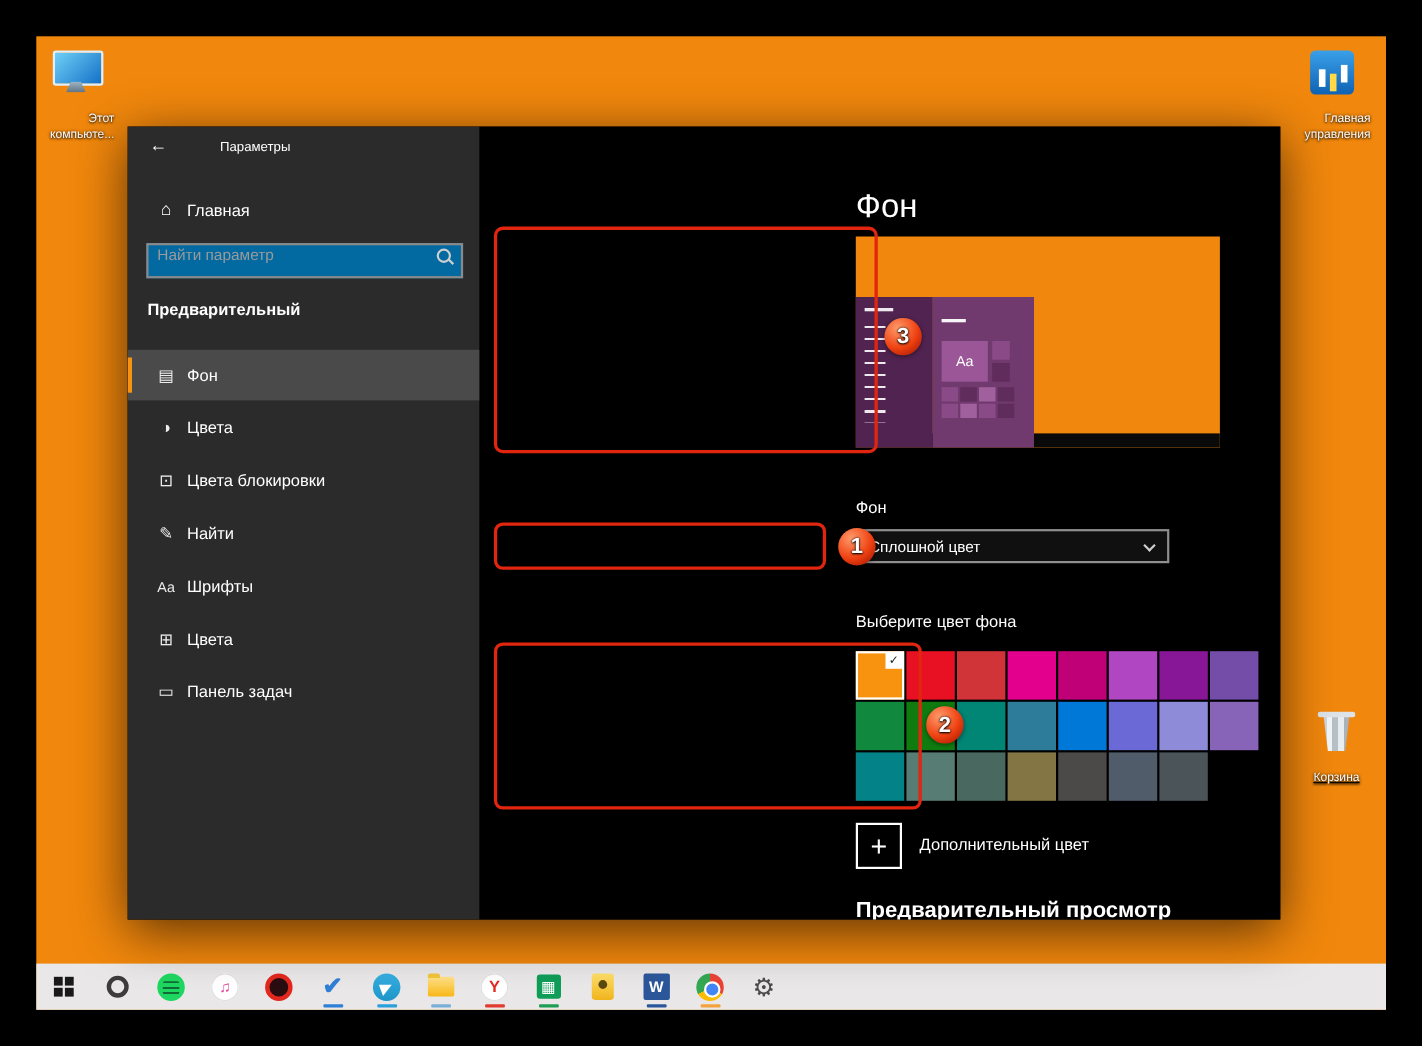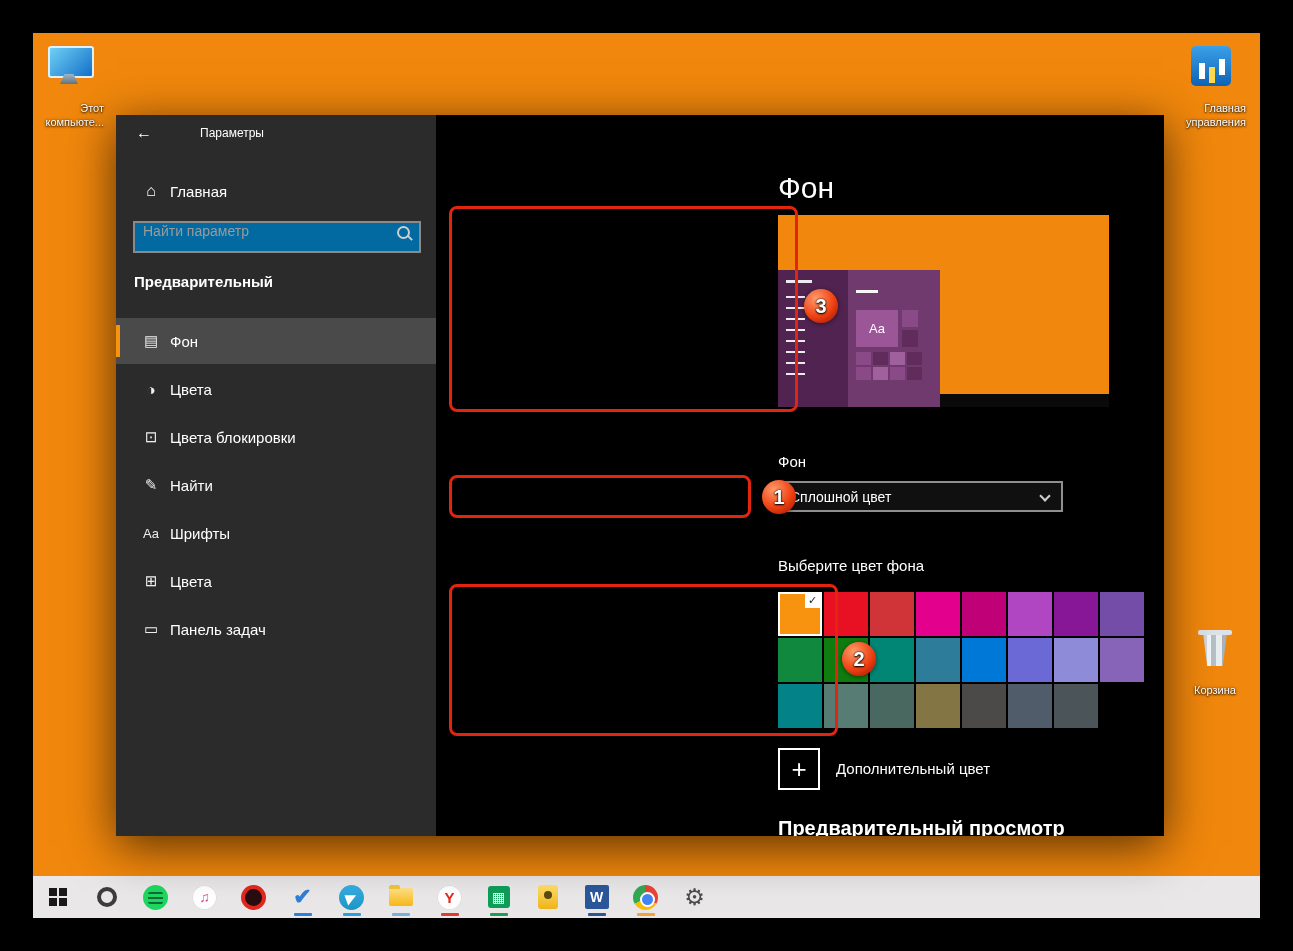--- a/index.html
+++ b/index.html
@@ -38,21 +38,21 @@
   .tb-word i { width:24px; height:24px; border-radius:2px; background:#2b579a; color:#fff; font-weight:bold; font-size:14px; }
   .tb-chrome i { width:25px; height:25px; border-radius:50%;
     background:conic-gradient(#ea4335 0 120deg, #fbbc05 120deg 240deg, #34a853 240deg 360deg); position:relative; }
   .tb-chrome i::after { content:""; position:absolute; left:7px; top:7px; width:11px; height:11px; border-radius:50%; background:#4285f4; border:2px solid #fff; }
   .tb-settings-gear i { color:#4c4c4c; font-size:23px; }
 
   
   .dicon { position:absolute; width:70px; display:flex; flex-direction:column; align-items:center; cursor:pointer; }
   .dt-this-pc { left:34px; top:46px; }
   .dt-control-panel { left:1176px; top:46px; }
-  .dt-recycle-bin { left:1180px; top:628px; }
+  .dt-recycle-bin { left:1180px; top:645px;text-decoration:underline; }
   .dico { display:block; position:relative; }
   .dlabel { margin-top:16px; color:#fff; font-size:11px; text-align:right; line-height:1.25;
     text-shadow:0 1px 2px rgba(0,0,0,.85), 0 0 3px rgba(0,0,0,.6); }
   .i-this-pc { width:46px; height:40px; }
   .i-this-pc::before { content:""; position:absolute; left:2px; top:0; width:42px; height:28px; border-radius:3px;
     background:linear-gradient(135deg,#6fd0f5,#1470c8); border:2px solid #dff0fc; }
   .i-this-pc::after { content:""; position:absolute; left:14px; top:28px; width:18px; height:10px;
     background:linear-gradient(#9fb6c6,#5f7482); clip-path:polygon(25% 0,75% 0,100% 100%,0 100%); }
   .i-control-panel { width:40px; height:40px; border-radius:5px; background:linear-gradient(#3aa0e8,#0f62b4); position:relative; }
   .i-control-panel::before { content:""; position:absolute; left:8px; bottom:7px; width:6px; height:16px; background:#fff;

